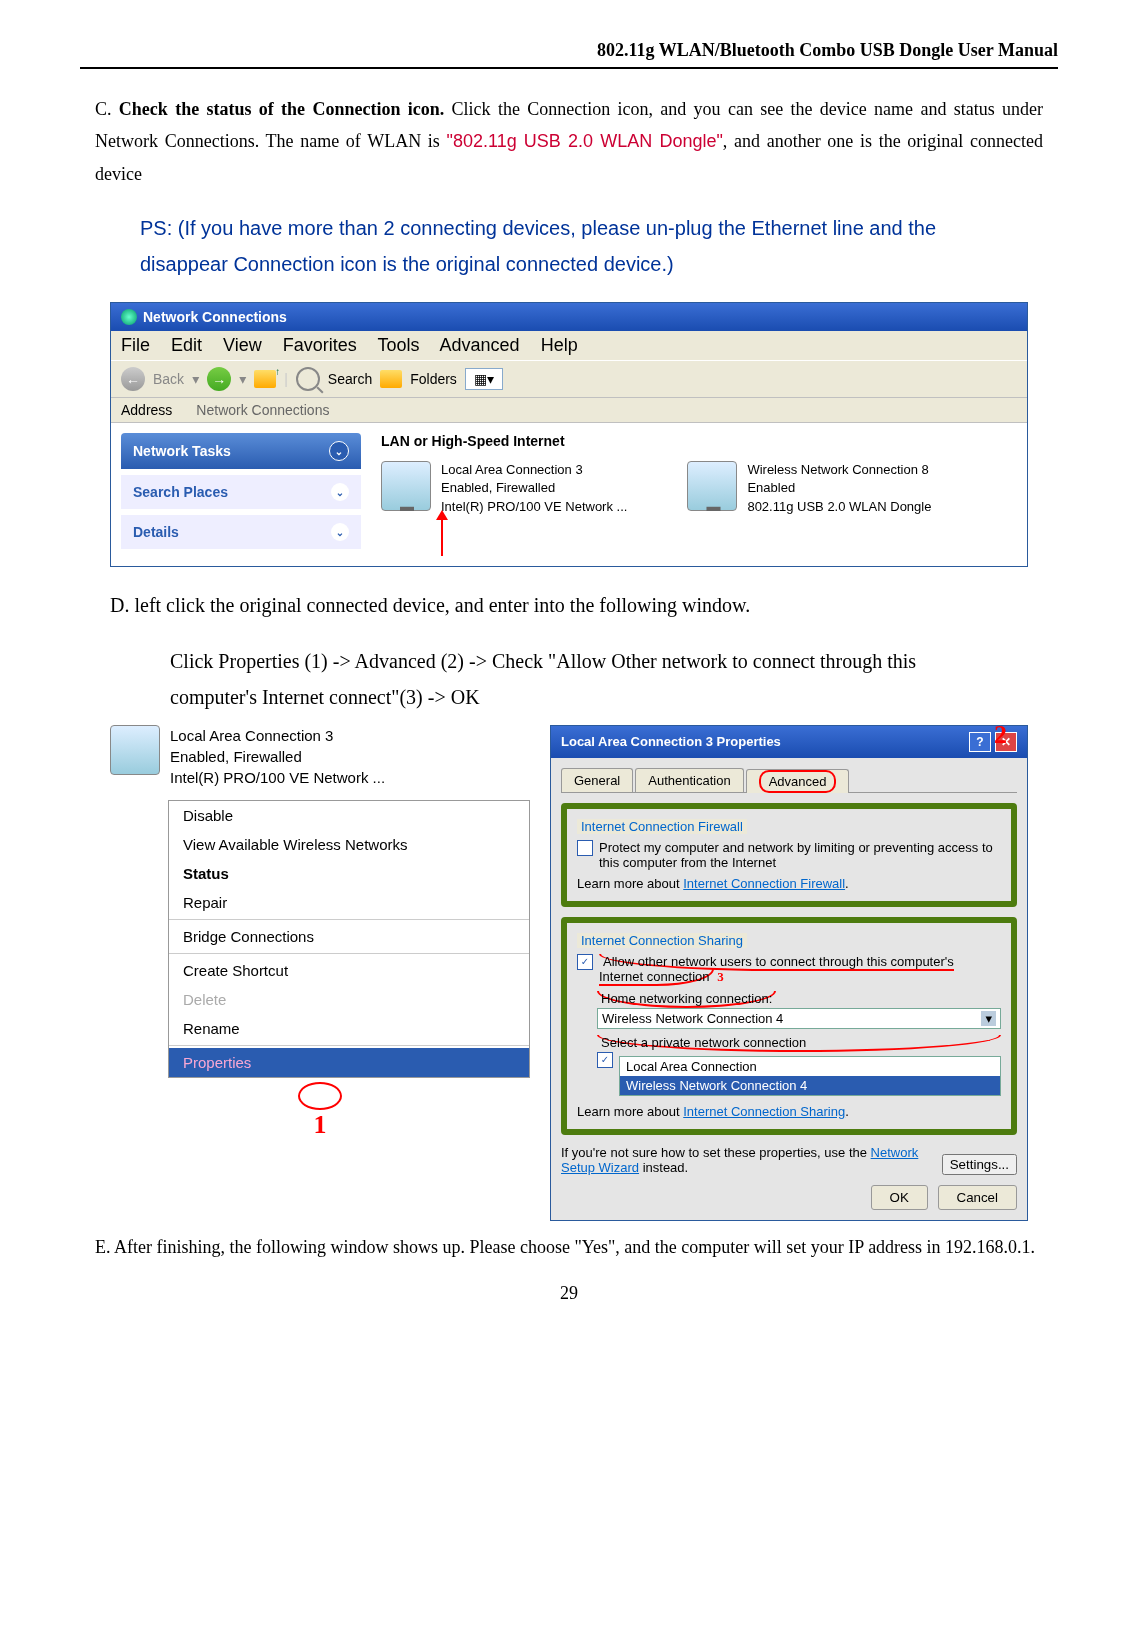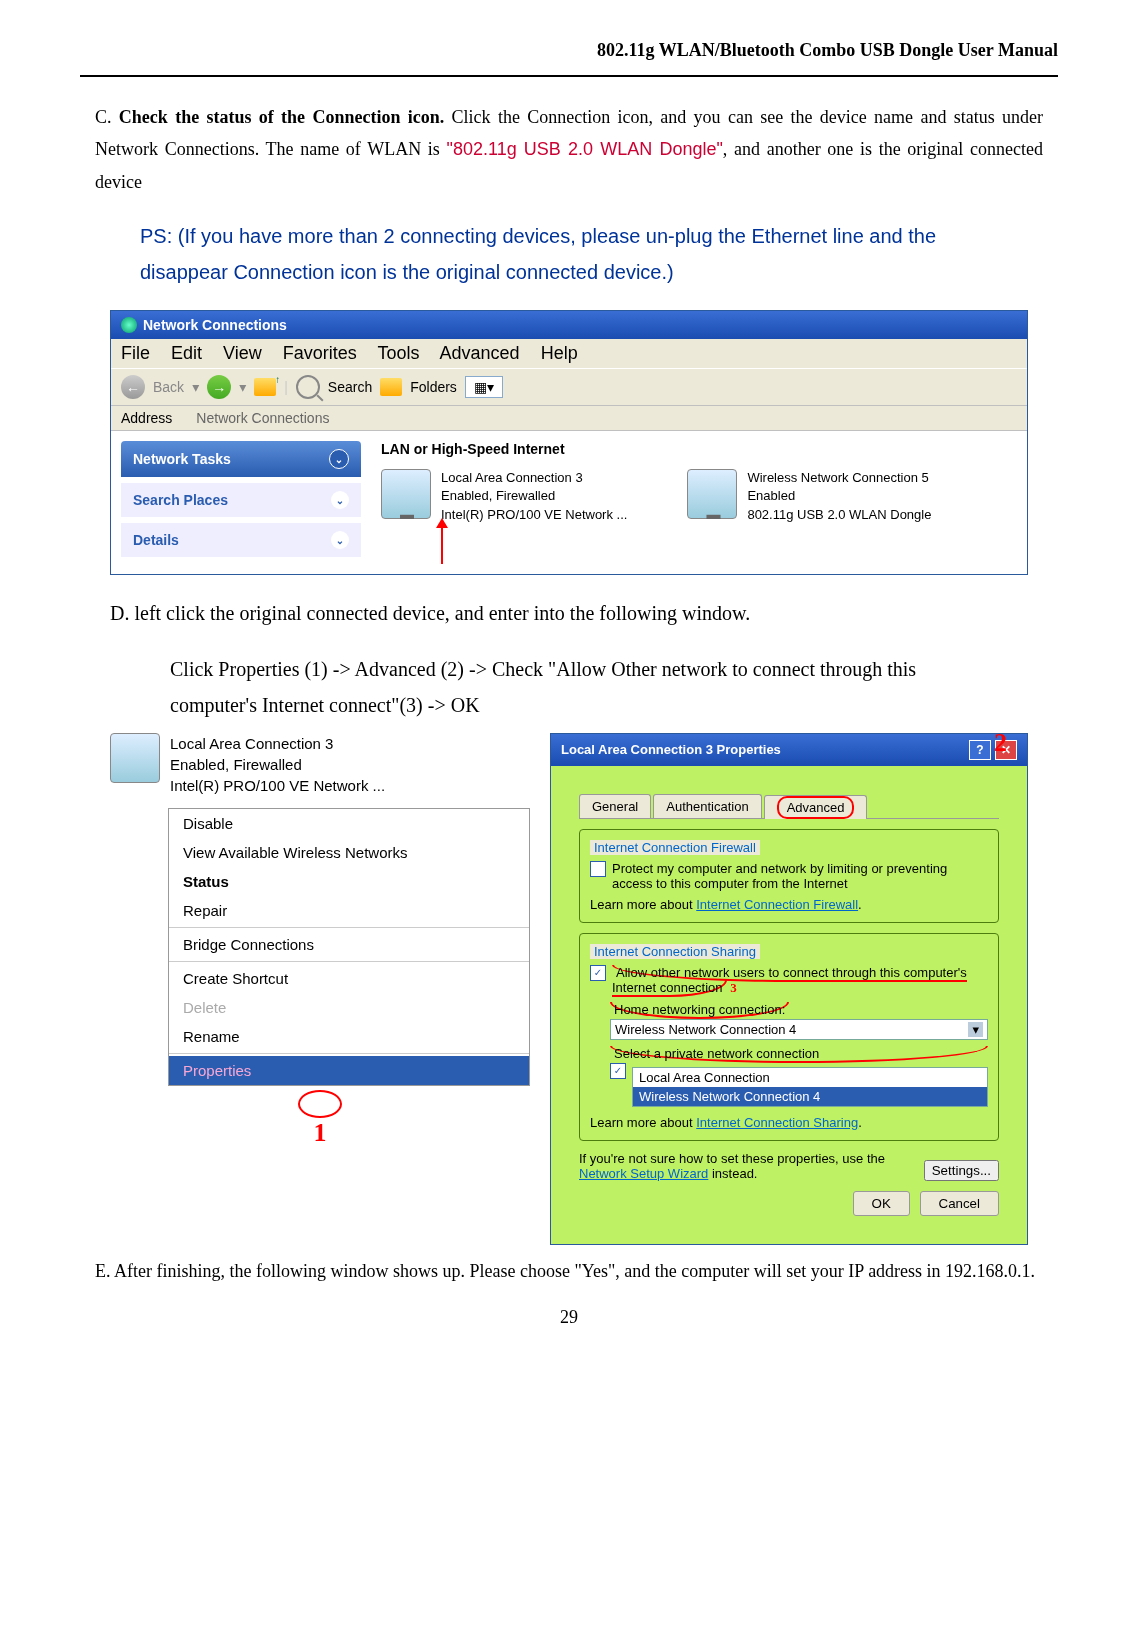--- a/index.html
+++ b/index.html
@@ -1,17 +1,17 @@
 <!DOCTYPE html>
 <html><head>
 <meta charset="utf-8">
 <style>
 body{margin:0;font-family:Georgia,serif;background:#fff;color:#000}
 .page{width:1138px;margin:0 auto;padding:40px 80px;box-sizing:border-box}
-.header-line{border-bottom:2px solid #000;padding-bottom:14px;margin-bottom:24px}
+.header-line{border-bottom:2px solid #000;padding-bottom:6px;margin-bottom:24px}
 .header-text{text-align:right;font-family:Georgia,serif;font-size:18px;font-weight:bold}
 .body-text{font-size:18px;line-height:1.8;text-align:justify;margin:0 15px}
 .body-text .hdr{font-weight:bold}
 .red{color:#cc0033;font-family:Verdana,sans-serif}
 .ps{font-size:20px;color:#003399;margin:20px 60px;line-height:1.8;font-family:Verdana,sans-serif}
 
 
 .win{border:1px solid #2a5a9c;margin:20px 30px;font-family:Tahoma,sans-serif;font-size:14px}
 .titlebar{background:linear-gradient(to bottom,#3a6ed4,#1a4cb0);color:#fff;padding:6px 10px;font-weight:bold;display:flex;align-items:center;gap:6px}
 .titlebar .globe{width:16px;height:16px;background:radial-gradient(circle,#6fc,#096);border-radius:50%}
@@ -61,26 +61,26 @@
 .ctx-menu .dis{color:#aaa}
 .ctx-menu .sel{background:#2a5cb0;color:#f9a8d4}
 .red1{color:#f00;font-size:26px;font-weight:bold;text-align:center;font-family:serif}
 .oval1{width:40px;height:24px;border:2px solid #f00;border-radius:50%;margin:0 auto}
 
 .props-win{flex:1;border:1px solid #2a5a9c;font-family:Tahoma,sans-serif;font-size:13px}
 .props-title{background:linear-gradient(to bottom,#3a6ed4,#1a4cb0);color:#fff;padding:6px 10px;font-weight:bold;display:flex;justify-content:space-between;align-items:center}
 .props-title .btns{display:flex;gap:4px}
 .props-title .wb{width:20px;height:18px;background:#d44;border:1px solid #fff;display:flex;align-items:center;justify-content:center;font-size:12px}
 .props-title .wb.q{background:#3a6ed4}
-.props-body{background:#bef264;padding:28px}
+.props-body{background:#e5e5e5;padding:10px}
 .tabs{display:flex;border-bottom:1px solid #999}
 .tab{padding:4px 12px;border:1px solid #999;border-bottom:none;background:#ece9d8;margin-right:2px;border-radius:3px 3px 0 0}
 .tab.active{background:#ece9d8;position:relative;top:1px}
 .red-oval{border:2px solid #f00;border-radius:10px;padding:2px 8px}
-.fieldset{border:1px solid #4d7c0f;border-radius:4px;margin:10px 0;padding:10px}
+.fieldset{border:6px solid #4d7c0f;border-radius:4px;margin:10px 0;padding:10px}
 .fieldset .leg{color:#06c;font-size:13px;margin-top:-18px;background:#ece9d8;display:inline-block;padding:0 4px}
 .chk{display:flex;gap:6px;align-items:flex-start;margin:6px 0}
 .chkbox{width:14px;height:14px;border:1px solid #2a5cb0;background:#fff;display:flex;align-items:center;justify-content:center;font-size:10px;color:#2a5cb0;flex-shrink:0}
 .link{color:#06c;text-decoration:underline}
 .select{border:1px solid #7a9;background:#fff;padding:2px 4px;display:flex;justify-content:space-between;align-items:center}
 .select .arr{background:#bcd;padding:0 4px}
 .listbox{border:1px solid #7a9;background:#fff;margin-top:4px}
 .listbox .litem{padding:2px 6px}
 .listbox .litem.sel{background:#2a5cb0;color:#fff}
 .props-footer{text-align:right;margin-top:10px}
@@ -163,21 +163,21 @@
             <div class="conn-icon"></div>
             <div class="conn-text">
               <div>Local Area Connection 3</div>
               <div>Enabled, Firewalled</div>
               <div>Intel(R) PRO/100 VE Network ...</div>
             </div>
           </div>
           <div class="conn">
             <div class="conn-icon"></div>
             <div class="conn-text">
-              <div>Wireless Network Connection 5</div>
+              <div>Wireless Network Connection 8</div>
               <div>Enabled</div>
               <div>802.11g USB 2.0 WLAN Dongle</div>
             </div>
           </div>
         </div>
         <div class="arrow-red"></div>
       </div>
     </div>
   </div>
 

